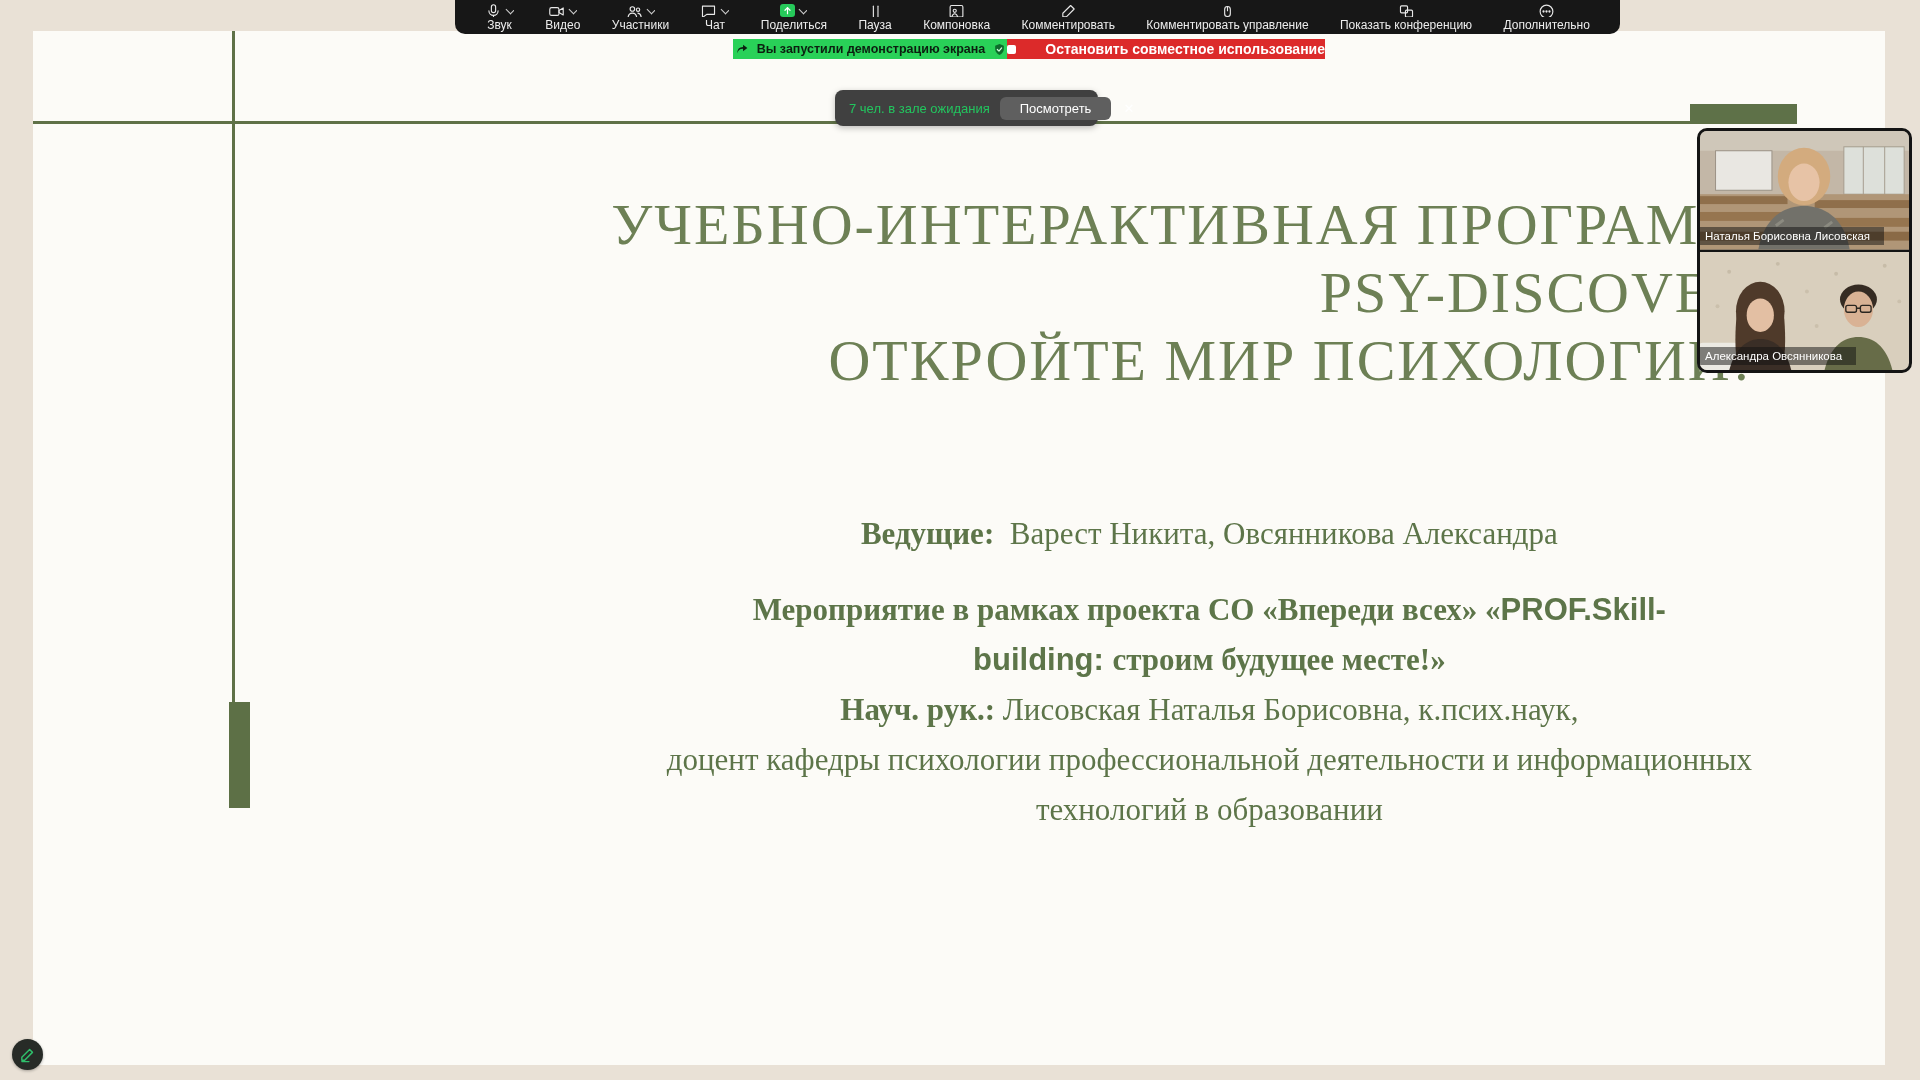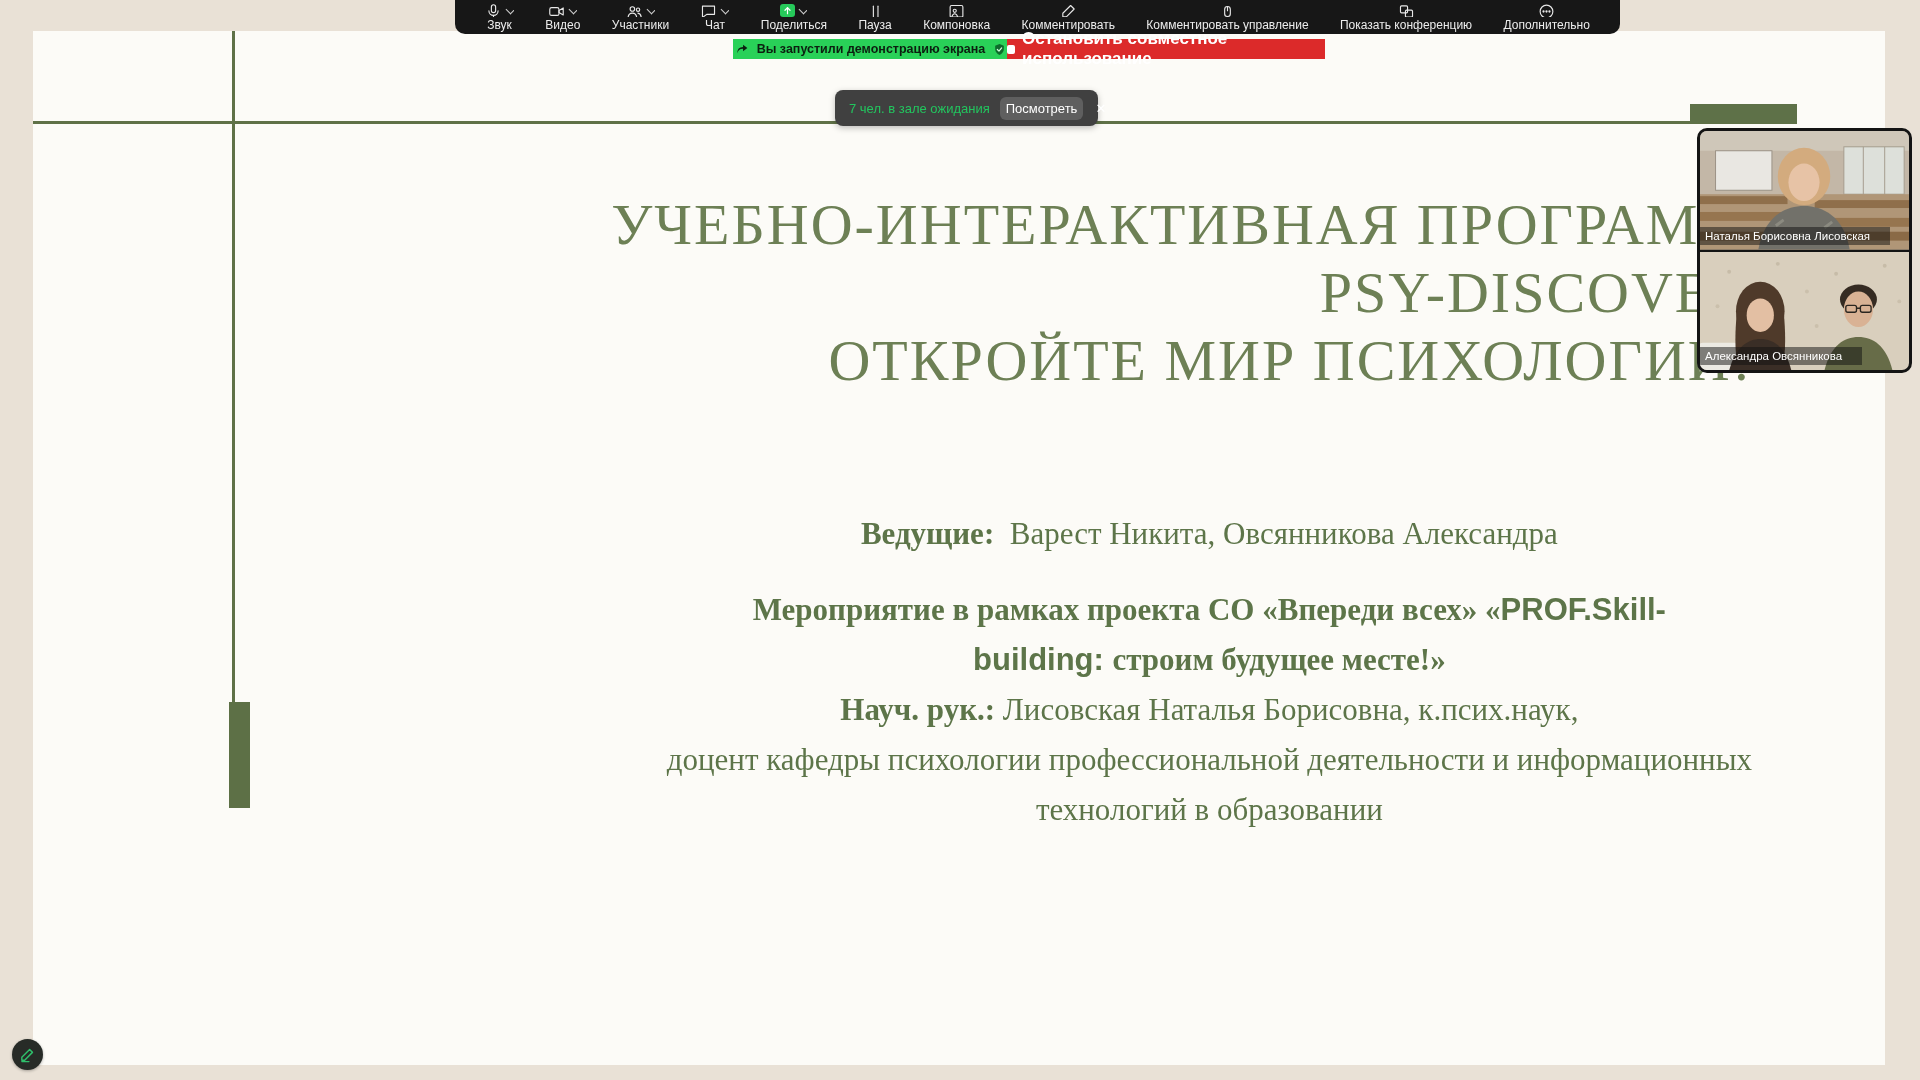--- a/index.html
+++ b/index.html
@@ -48,50 +48,50 @@
   .caret{width:6px;height:6px;border-right:1.4px solid #cfcfcf;border-bottom:1.4px solid #cfcfcf;transform:rotate(45deg);margin:0 0 4px 5px;}
   .tb-label{color:#ececec;font-size:12px;line-height:14px;white-space:nowrap;margin-top:1px;}
   
   .banner-green{
     position:absolute;left:733px;top:39px;width:276px;height:20px;z-index:41;
     background:#29d158;color:#0c1f10;font-size:12.5px;font-weight:700;
     display:flex;align-items:center;justify-content:center;gap:8px;
   }
   .banner-red{
     position:absolute;left:1007px;top:39px;width:318px;height:20px;z-index:41;
-    background:#dc2a2a;color:#ffffff;font-size:17px;font-weight:700;
-    display:flex;align-items:center;justify-content:flex-start;gap:7px;cursor:pointer;
+    background:#dc2a2a;color:#ffffff;font-size:14px;font-weight:700;
+    display:flex;align-items:center;justify-content:space-between;gap:7px;cursor:pointer;
   }
   .stop-square{width:9px;height:9px;background:#fff;border-radius:2px;}
   .banner-green svg{width:13px;height:13px;}
   
   .toast{
     position:absolute;left:835px;top:90px;width:263px;height:36px;z-index:42;
     background:#404040;border-radius:8px;display:flex;align-items:center;
     padding:0 10px 0 14px;box-sizing:border-box;box-shadow:0 2px 6px rgba(0,0,0,.25);
   }
   .toast-text{color:#22c55e;font-size:13px;white-space:nowrap;}
   .toast-btn{
     margin-left:10px;background:#5f5f5f;color:#fff;border:none;border-radius:6px;
-    font-size:13px;padding:4px 6px;font-family:inherit;cursor:pointer;white-space:nowrap;
+    font-size:13px;padding:4px 20px;font-family:inherit;cursor:pointer;white-space:nowrap;
   }
   .toast-close{margin-left:12px;color:#fff;font-size:13px;cursor:pointer;line-height:1;}
   
   .videos{
     position:absolute;left:1697px;top:128px;width:215px;height:245px;z-index:50;
     border:3px solid #141414;border-radius:10px;background:#141414;
     display:flex;flex-direction:column;overflow:hidden;box-sizing:border-box;
   }
   .video-tile{position:relative;flex:1;overflow:hidden;}
   .video-tile + .video-tile{border-top:2px solid #141414;}
   .video-tile svg{display:block;width:100%;height:100%;}
   .name-tag{
     position:absolute;left:0;bottom:5px;max-width:100%;
     background:rgba(15,15,15,.5);color:#fff;font-size:11.5px;line-height:16px;
-    padding:1px 20px 1px 5px;white-space:nowrap;box-sizing:border-box;
+    padding:1px 14px 1px 5px;white-space:nowrap;box-sizing:border-box;
   }
   
   .fab{
     position:absolute;left:12px;top:1039px;width:31px;height:31px;border-radius:50%;
     background:#272b27;display:flex;align-items:center;justify-content:center;
     cursor:pointer;z-index:60;box-shadow:0 1px 3px rgba(0,0,0,.3);
   }
   .fab svg{width:17px;height:17px;}
 </style>
 </head>

